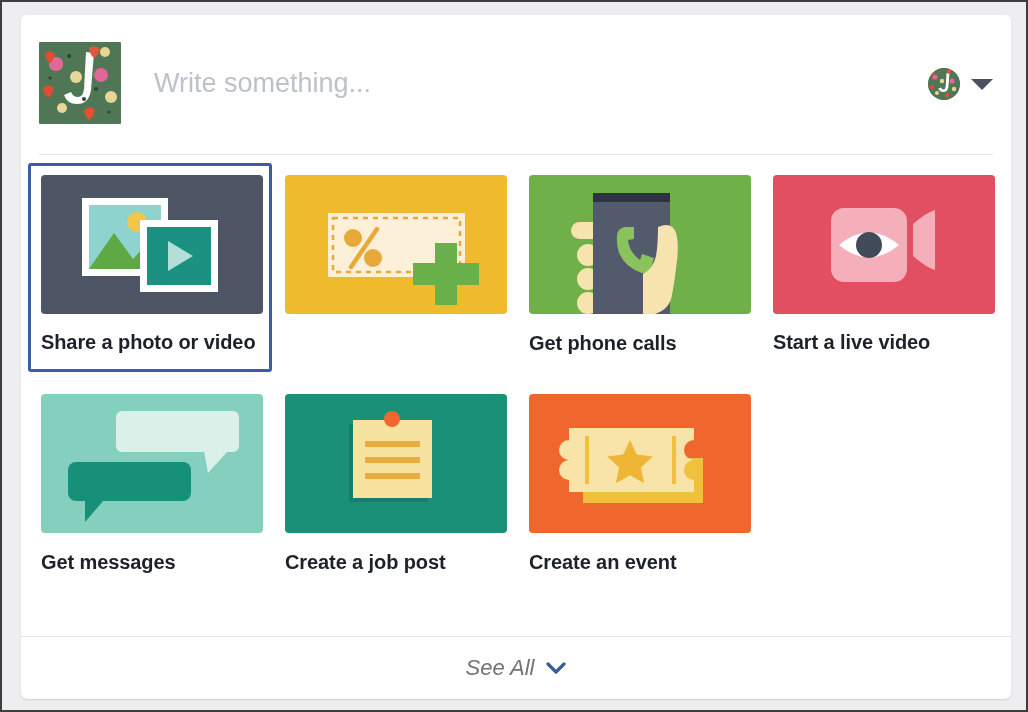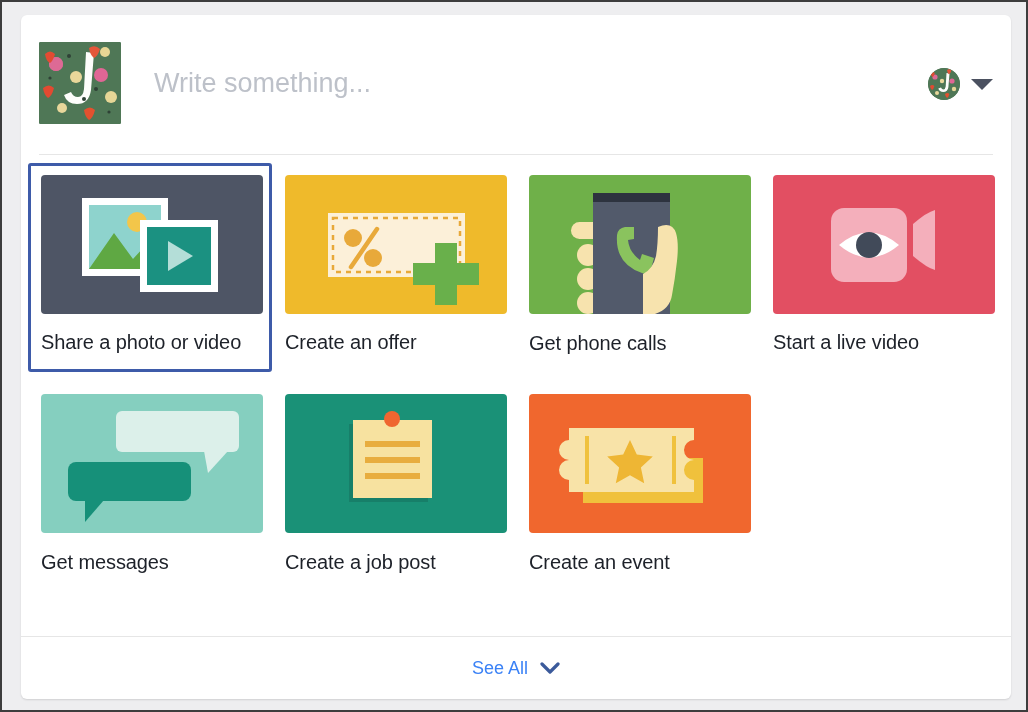--- a/index.html
+++ b/index.html
@@ -134,20 +134,21 @@
     border-radius: 4px;
     position: relative;
     overflow: hidden;
   }
   .tile-label {
     margin-top: 13px;
     font-size: 20px;
     line-height: 1.55;
     color: #1d2129;
     letter-spacing: -.1px;
+    font-weight: bold;
   }
   
   .row2 .tile-label { margin-top: 14px; }
 
   
   #footer-divider {
     position: absolute;
     left: 0;
     bottom: 62px;
     width: 990px;
@@ -161,23 +162,24 @@
     width: 990px;
     height: 62px;
     display: flex;
     align-items: center;
     justify-content: center;
     gap: 12px;
     cursor: pointer;
     user-select: none;
   }
   #see-all-label {
-    font-size: 18px;
-    color: #3b82f6;
+    font-size: 22px;
+    color: #737373;
     font-weight: 400;
+    font-style: italic;
   }
 
   
   .abs { position: absolute; }
 
   
   .t1-bg { width:100%; height:100%; background:#4e5565; }
 
   
   .t2-bg { width:100%; height:100%; background:#5ac5e8; }
@@ -288,21 +290,20 @@
           <svg class="abs" style="left:0;top:0" viewBox="0 0 222 139" width="222" height="139">
             <rect x="43" y="38" width="137" height="64" fill="#fcf0d9"></rect>
             <rect x="48" y="43" width="127" height="54" fill="none" stroke="#e8a93a" stroke-width="2.5" stroke-dasharray="5 5"></rect>
             <circle cx="68" cy="63" r="9" fill="#e8a93a"></circle>
             <circle cx="88" cy="83" r="9" fill="#e8a93a"></circle>
             <path d="M92 54 L66 92" stroke="#e8a93a" stroke-width="4.5" stroke-linecap="round"></path>
 
             <path d="M150 68 h22 v20 h22 v22 h-22 v20 h-22 v-20 h-22 v-22 h22 z" fill="#69b04b"></path>
           </svg>
         </div>
-        <div class="tile-label">Create an offer</div>
       </div>
 
       <div class="tile row2">
         <div class="tile-thumb">
           <div class="t5-bg abs" style="left:0;top:0"></div>
           <svg class="abs" style="left:0;top:0" viewBox="0 0 222 139" width="222" height="139">
 
             <rect x="42" y="47" width="44" height="17" rx="8.5" fill="#f7e3ae"></rect>
             <circle cx="59" cy="80" r="11" fill="#f7e3ae"></circle>
             <circle cx="59" cy="104" r="11" fill="#f7e3ae"></circle>

